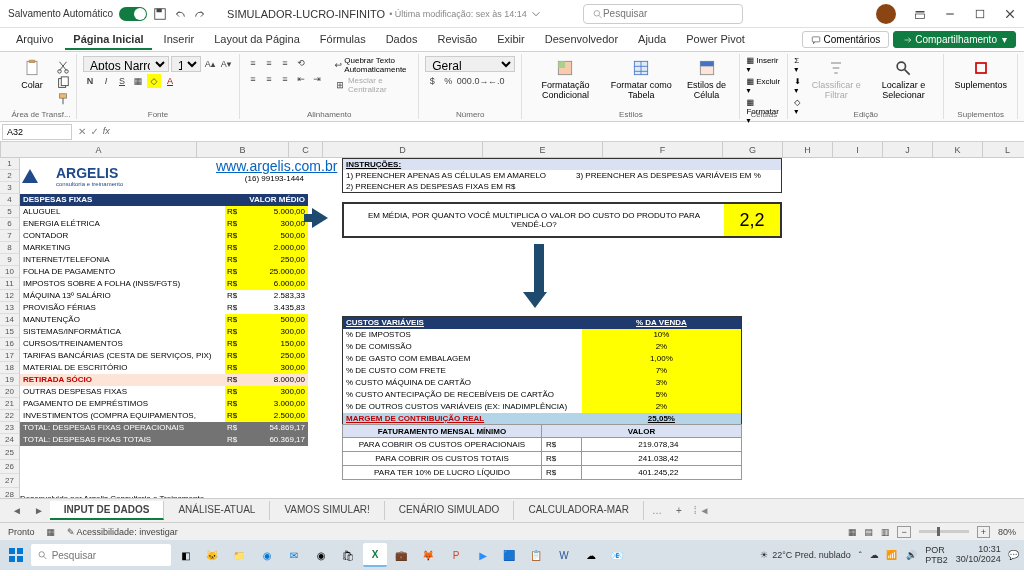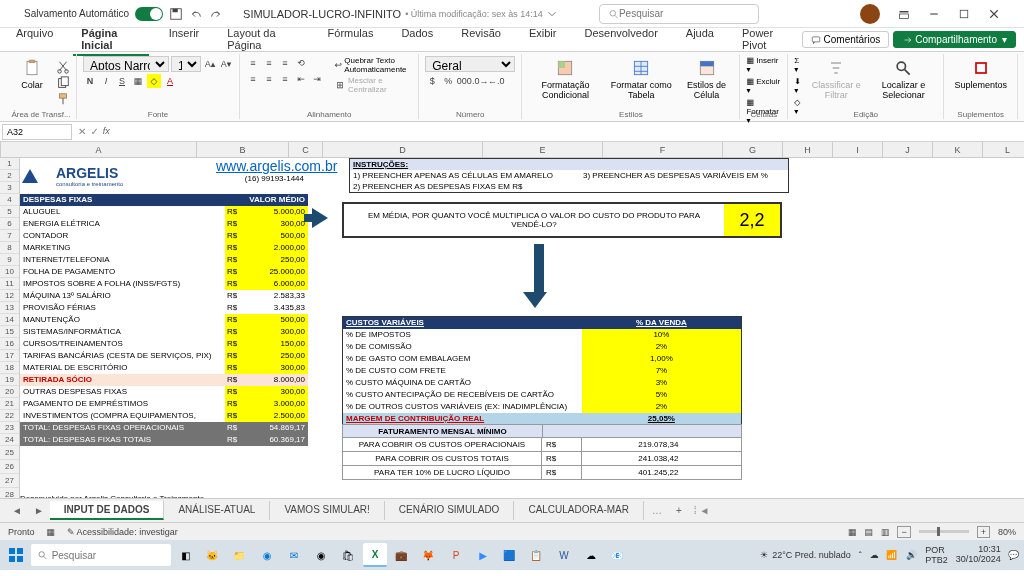--- a/index.html
+++ b/index.html
@@ -1,17 +1,17 @@
 <!DOCTYPE html>
 <html><head>
 <meta charset="utf-8">
 <style>
 *{box-sizing:border-box;margin:0;padding:0;font-family:"Segoe UI",sans-serif}
 body{width:1024px;height:576px;overflow:hidden;background:#fff;font-size:10px;position:relative}
-.titlebar{height:28px;background:#fff;display:flex;align-items:center;padding:0 24px;border-bottom:1px solid #e0e0e0}
+.titlebar{height:28px;background:#fff;display:flex;align-items:center;padding:0 8px;border-bottom:1px solid #e0e0e0}
 .titlebar .left{display:flex;align-items:center;gap:6px}
 .autosave{font-size:10px;color:#333}
 .toggle{width:28px;height:14px;background:#107c41;border-radius:7px;position:relative}
 .toggle::after{content:"";position:absolute;right:1px;top:1px;width:12px;height:12px;background:#fff;border-radius:50%}
 .qat-icon{width:14px;height:14px;color:#444}
 .filename{font-size:11px;color:#333;margin-left:20px}
 .filemeta{font-size:9px;color:#888;margin-left:4px}
 .searchbox{margin-left:40px;display:flex;align-items:center;border:1px solid #ccc;border-radius:4px;padding:2px 8px;width:160px;height:20px}
 .searchbox input{border:none;outline:none;font-size:10px;width:100%}
 .wincontrols{margin-left:auto;display:flex;gap:18px;align-items:center}
@@ -57,21 +57,21 @@
 .despesas-table{left:0;top:36px;width:288px}
 .drow{display:flex;height:12px;line-height:12px}
 .dlabel{width:228px;padding-left:3px;background:#fff}
 .dcur{width:30px;background:#ffff00;text-align:left;padding-left:2px}
 .dval{width:62px;background:#ffff00;text-align:right;padding-right:3px}
 .drow.white .dcur,.drow.white .dval{background:#fff}
 .drow.orange .dlabel{background:#fce4d6;color:#c00000;font-weight:700}
 .drow.orange .dcur,.drow.orange .dval{background:#fce4d6}
 .drow.total{background:#1e3a6e;color:#fff}
 .drow.total .dlabel,.drow.total .dcur,.drow.total .dval{background:#737373;color:#fff}
-.instr-box{left:329px;top:0;width:440px;border:1px solid #333}
+.instr-box{left:322px;top:0;width:440px;border:1px solid #333}
 .instr-hdr{background:#d9e1f2;font-weight:700;padding:1px 3px;font-size:8px;text-decoration:underline}
 .instr-line{padding:1px 3px;font-size:8px;display:flex}
 .mult-box{left:322px;top:44px;width:440px;height:36px;border:2px solid #333;display:flex;align-items:center}
 .mult-q{flex:1;text-align:center;font-size:8px;padding:0 10px}
 .mult-v{width:56px;height:100%;background:#ffff00;display:flex;align-items:center;justify-content:center;font-size:18px;font-weight:400}
 .arrow-right{position:absolute;left:292px;top:50px;width:0;height:0;border-top:10px solid transparent;border-bottom:10px solid transparent;border-left:16px solid #1e4a6e}
 .arrow-right::before{content:"";position:absolute;left:-24px;top:-4px;width:10px;height:8px;background:#1e4a6e}
 .arrow-down{position:absolute;left:510px;top:86px}
 .arrow-down .shaft{width:10px;height:48px;background:#1e4a6e;margin:0 auto}
 .arrow-down .head{width:0;height:0;border-left:12px solid transparent;border-right:12px solid transparent;border-top:16px solid #1e4a6e;margin-left:-7px}
@@ -149,21 +149,21 @@
     <svg class="winbtn" viewBox="0 0 16 16">
         <rect x="3" y="3" width="10" height="10" fill="none" stroke="#444"></rect>
       </svg>
     <svg class="winbtn" viewBox="0 0 16 16">
         <path d="M3 3l10 10M13 3L3 13" stroke="#444" stroke-width="1.5"></path>
       </svg>
   </div>
 </div>
 
 <div class="ribbon-tabs">
-  <div id="tabs-container" style="display:flex;gap:12px">
+  <div id="tabs-container" style="display:flex;gap:4px">
       <div class="tab">Arquivo</div>
       <div class="tab active">Página Inicial</div>
       <div class="tab">Inserir</div>
       <div class="tab">Layout da Página</div>
       <div class="tab">Fórmulas</div>
       <div class="tab">Dados</div>
       <div class="tab">Revisão</div>
       <div class="tab">Exibir</div>
       <div class="tab">Desenvolvedor</div>
       <div class="tab">Ajuda</div>
@@ -601,20 +601,21 @@
           </div>
         <div class="crow margin">
             <span class="clabel">MARGEM DE CONTRIBUIÇÃO REAL</span>
             <span class="cval">25,05%</span>
           </div>
       </div>
 
       <div class="block fat-table">
         <div class="fhdr" style="border:1px solid #999">
             <span class="fl">FATURAMENTO MENSAL MÍNIMO</span>
+            <span style="width:200px;text-align:center">VALOR</span>
           </div>
         <div id="fat-rows">
             <div class="frow">
               <span class="fl">PARA COBRIR OS CUSTOS OPERACIONAIS</span>
               <span class="fc">R$</span>
               <span class="fv">219.078,34</span>
             </div>
             <div class="frow">
               <span class="fl">PARA COBRIR OS CUSTOS TOTAIS</span>
               <span class="fc">R$</span>

